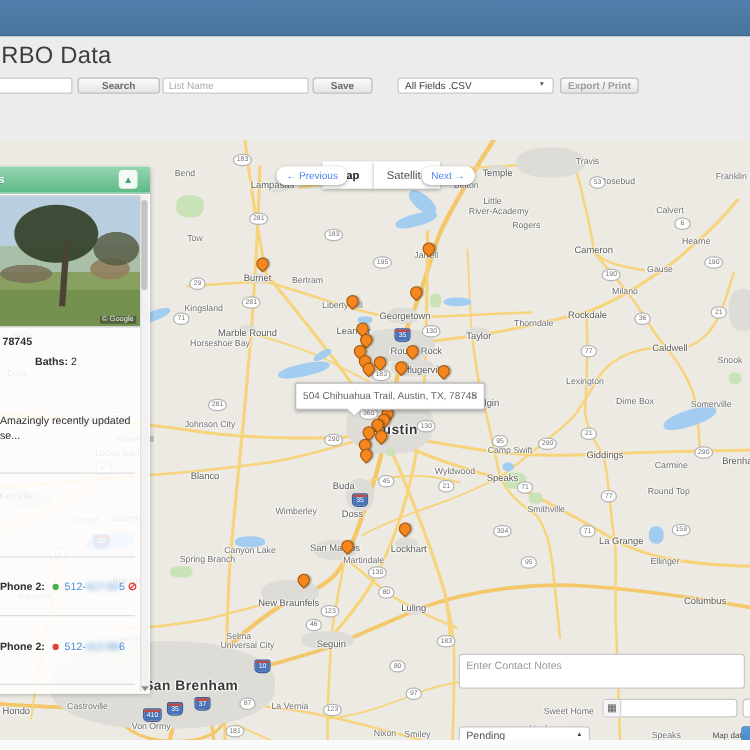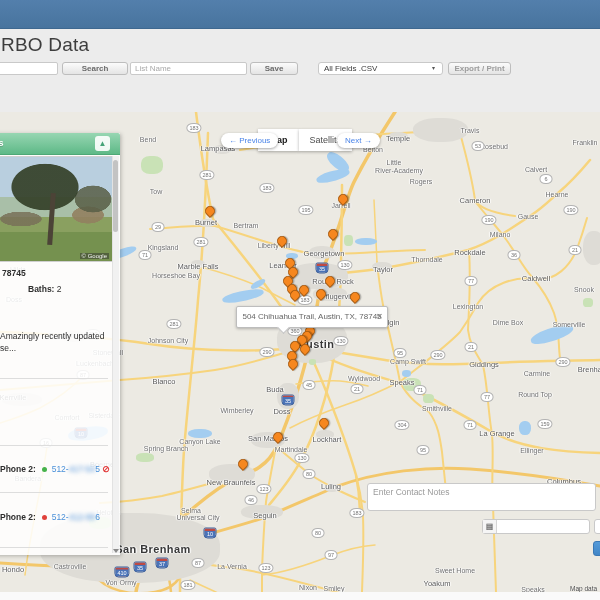--- a/index.html
+++ b/index.html
@@ -49,21 +49,21 @@
   .pill-next{left:337px;}
   
   .tooltip{position:absolute;left:236px;top:194px;width:150px;height:20px;background:#fff;
            border:1px solid #bdbdbd;border-radius:2px;box-shadow:0 1px 3px rgba(0,0,0,.25);
            font-size:8px;color:#666;line-height:20px;text-align:center;z-index:4;}
   .tooltip::after{content:"";position:absolute;left:42px;bottom:-4.5px;width:8px;height:8px;background:#fff;
            border-right:1px solid #bdbdbd;border-bottom:1px solid #bdbdbd;transform:rotate(45deg);}
   .tooltip .close{position:absolute;right:4px;top:0;color:#888;font-size:8px;}
   
   .fm{position:absolute;box-sizing:border-box;background:#fff;border:1px solid #c9c9c9;border-radius:3px;
-      font-size:8.5px;color:#555;z-index:5;}
+      font-size:8.5px;color:#555;z-index:5;margin-top:40px;}
   .fm-notes{left:367px;top:371px;width:229px;height:28px;padding:3px 5px;resize:none;
             font-family:"Liberation Sans",sans-serif;font-size:8.5px;color:#333;}
   .fm-notes::placeholder{color:#9a9a9a;}
   .fm-select{height:15px;line-height:13px;padding:0 5px;position:relative;}
   .fm-select .car{position:absolute;right:6px;top:0;font-size:6px;line-height:13px;color:#444;}
   .fm-disposition{left:367px;top:407px;width:105px;}
   .fm-pending{left:367px;top:429px;width:105px;}
   .fm-action{left:482px;top:429px;width:108px;}
   .fm-date{left:482px;top:407px;width:108px;height:15px;}
   .fm-date .cal{position:absolute;left:0;top:0;width:13px;height:13px;border-right:1px solid #d5d5d5;
@@ -223,21 +223,21 @@
       <div class="maplabel s0" style="left: 421px; top: 69px;">Rogers</div>
       <div class="maplabel s0" style="left: 394px; top: 50px;">Little</div>
       <div class="maplabel s0" style="left: 399px; top: 58px;">River-Academy</div>
       <div class="maplabel s0" style="left: 373px; top: 37px;">Belton</div>
       <div class="maplabel s1" style="left: 398px; top: 26px;">Temple</div>
       <div class="maplabel s0" style="left: 156px; top: 79px;">Tow</div>
       <div class="maplabel s1" style="left: 206px; top: 110px;">Burnet</div>
       <div class="maplabel s0" style="left: 246px; top: 113px;">Bertram</div>
       <div class="maplabel s0" style="left: 341px; top: 93px;">Jarrell</div>
       <div class="maplabel s0" style="left: 163px; top: 135px;">Kingsland</div>
-      <div class="maplabel s1" style="left: 198px; top: 154px;">Marble Falls</div>
+      <div class="maplabel s1" style="left: 198px; top: 154px;">Marble Round</div>
       <div class="maplabel s0" style="left: 176px; top: 163px;">Horseshoe Bay</div>
       <div class="maplabel s0" style="left: 274px; top: 133px;">Liberty Hill</div>
       <div class="maplabel s1" style="left: 283px; top: 153px;">Leander</div>
       <div class="maplabel s1" style="left: 324px; top: 141px;">Georgetown</div>
       <div class="maplabel s1" style="left: 333px; top: 169px;">Round Rock</div>
       <div class="maplabel s1" style="left: 339px; top: 184px;">Pflugerville</div>
       <div class="maplabel s2" style="left: 316px; top: 232px;">Austin</div>
       <div class="maplabel s1" style="left: 391px; top: 210px;">Elgin</div>
       <div class="maplabel s0" style="left: 408px; top: 249px;">Camp Swift</div>
       <div class="maplabel s1" style="left: 402px; top: 270px;">Speaks</div>
@@ -376,20 +376,24 @@
   <div class="tooltip">
     <span>504 Chihuahua Trail, Austin, TX, 78745</span>
     <span class="close">✕</span>
   </div>
 
   <textarea class="fm fm-notes" placeholder="Enter Contact Notes" style=""></textarea>
   <div class="fm fm-date">
     <span class="cal">▦</span>
   </div>
   <div class="fm fm-stub"></div>
+  <div class="fm fm-select fm-pending">
+    <span>Pending</span>
+    <span class="car">▴</span>
+  </div>
   <div class="fm fm-blue"></div>
 
   <div class="attribution">Map data ©</div>
 </div>
 
 <div class="sidebar">
   <div class="sb-header">
     <span class="lbl">ls</span>
     <span class="sb-collapse">▲</span>
   </div>

